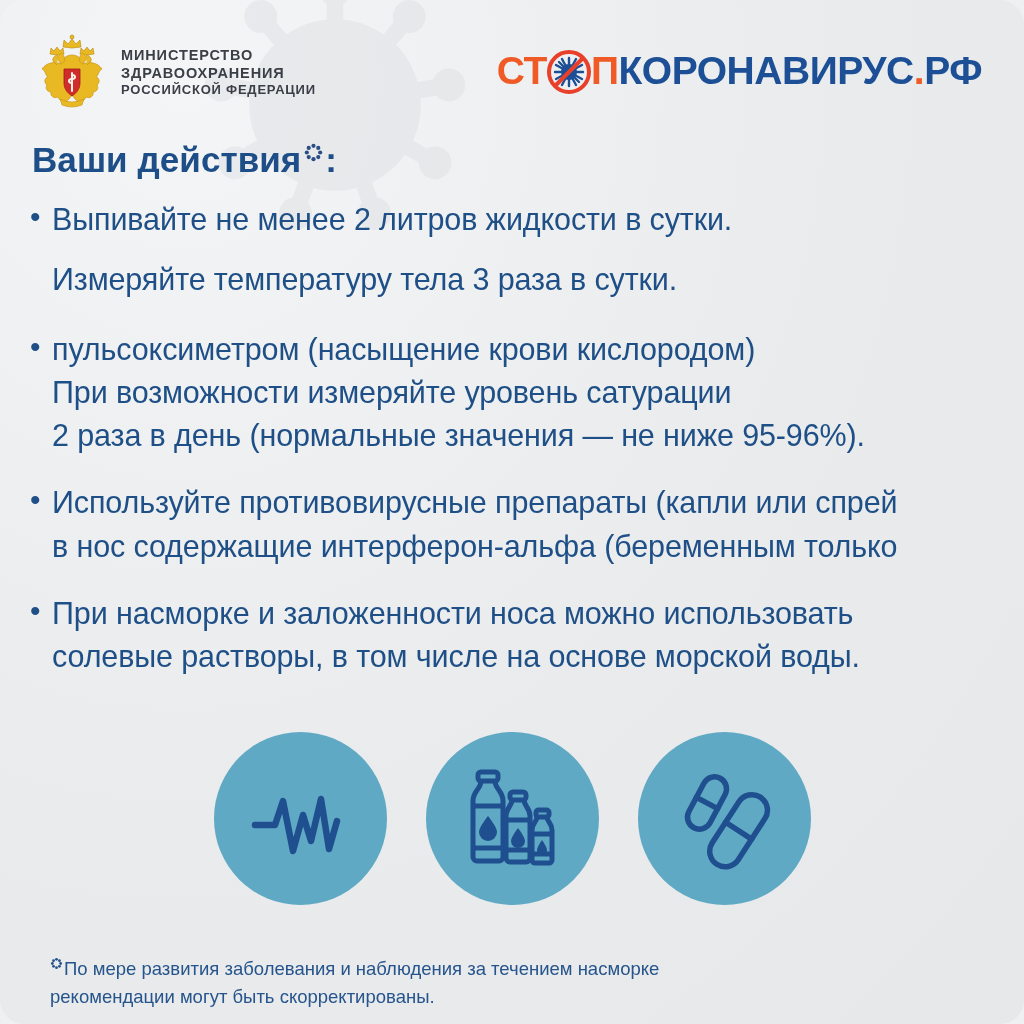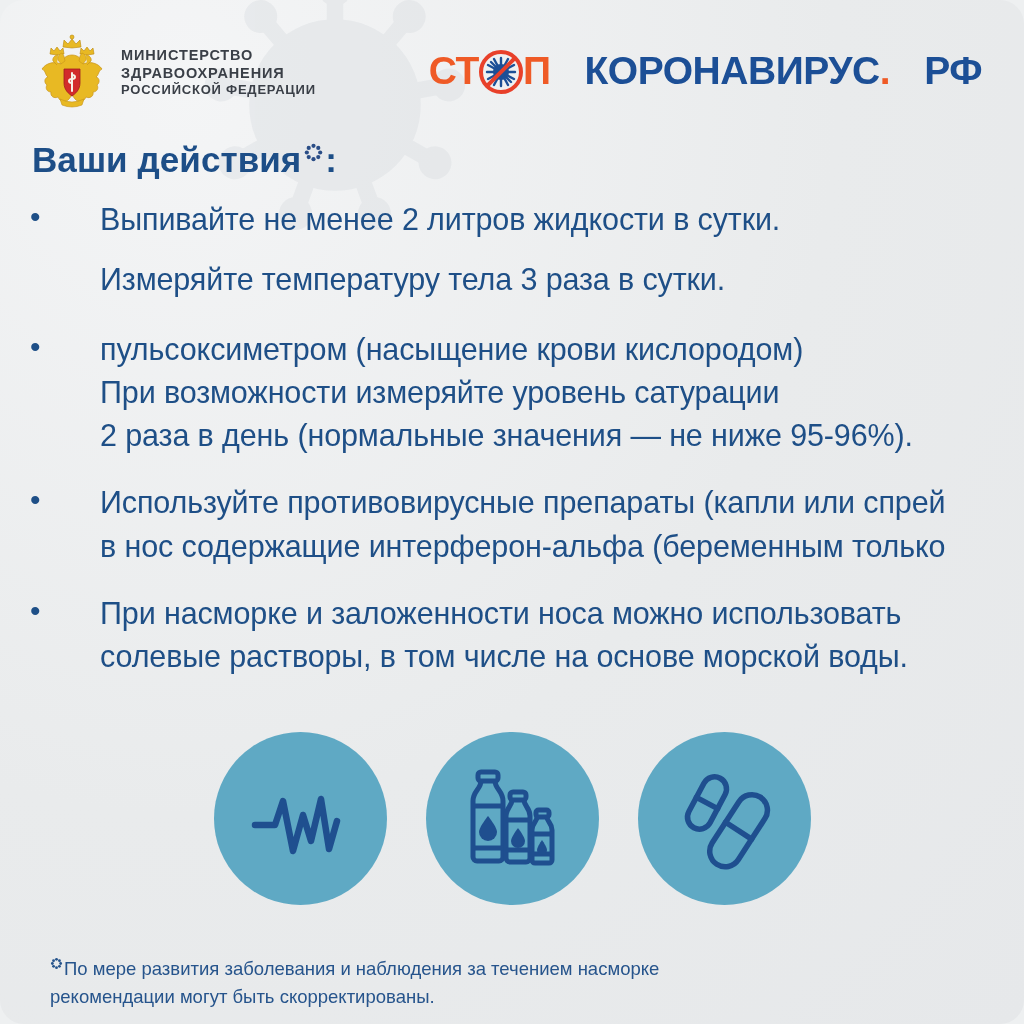--- a/index.html
+++ b/index.html
@@ -48,21 +48,21 @@
 
   .stopcov {
     position:absolute; right:42px; top:48px;
     display:flex; align-items:center;
     font-weight:bold;
     font-size:39px;
     letter-spacing:-0.012em;
     white-space:nowrap;
   }
   .sc-orange { color:#ef5a26; }
-  .sc-blue   { color:#1c4f96;padding-left:34px; }
+  .sc-blue   { color:#1c4f96; }
   .sc-virus  { width:46px; height:46px; margin:0 -1px; position:relative; top:1px; }
 
   
   .title {
     position:absolute; left:32px; top:140px;
     font-size:35px; font-weight:bold;
     color:#1d4e87;
     letter-spacing:.002em;
     display:flex; align-items:flex-start;
   }
@@ -75,21 +75,21 @@
   }
   .item { display:flex; margin-bottom:17px; }
   .bullet {
     flex:0 0 22px;
     font-size:30px; line-height:1.07;
     color:#1e4f87;
     padding-top:3px;
     text-align:left;
   }
   .bullet.blank { color:transparent; }
-  .lines { flex:1 1 auto;margin-left:48px; }
+  .lines { flex:1 1 auto; }
   .ln {
     font-size:30.5px;
     line-height:1.42;
     white-space:nowrap;
     letter-spacing:-0.004em;
   }
 
   
   .circles {
     position:absolute; left:0; top:732px; width:1024px; height:175px;

